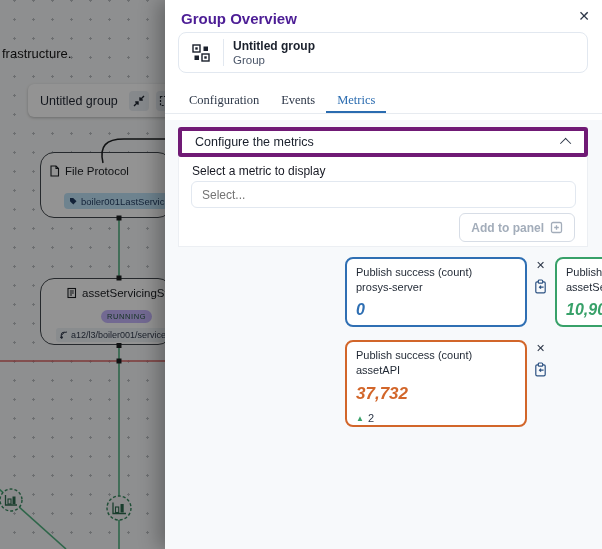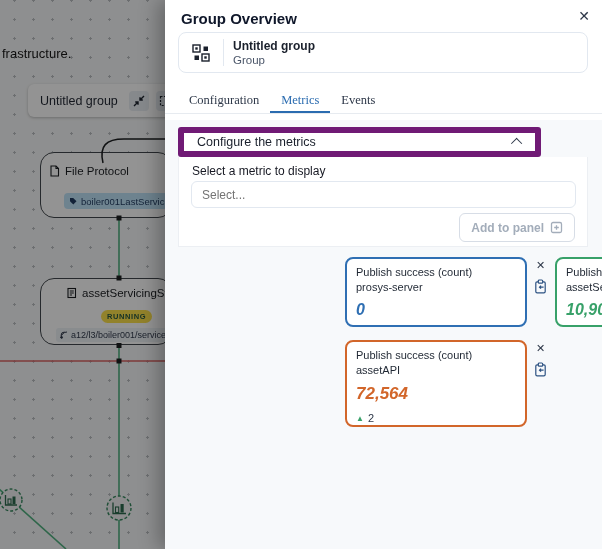--- a/index.html
+++ b/index.html
@@ -19,45 +19,45 @@
   .flow-node{position:absolute;left:40px;width:132px;background:#fff;border:1.5px solid #3d4349;border-radius:14px;box-sizing:border-box;overflow:hidden;}
   #node-file{top:152px;height:66px;}
   #node-store{top:278px;height:67px;}
   .node-head{display:flex;align-items:center;font-size:11.5px;color:#15181c;white-space:nowrap;}
   #node-file .node-head{margin:12px 0 0 8px;}
   #node-store .node-head{margin:8px 0 0 25px;}
   .node-head .nh-icon{margin-right:5px;display:inline-flex;}
   .tag-pill{position:absolute;left:23px;top:40px;height:16px;width:104px;background:#bee3f8;border-radius:4px;
     display:flex;align-items:center;padding:0 5px;box-sizing:border-box;font-size:9.5px;color:#1a365d;white-space:nowrap;overflow:hidden;}
   .tag-pill .tp-icon{margin-right:4px;display:inline-flex;}
-  .status-pill{position:absolute;left:60px;top:31px;height:13px;padding:0 6px;background:#fde047;border-radius:7px;
-    font-size:7.5px;font-weight:bold;letter-spacing:.6px;color:#22543d;display:flex;align-items:center;}
+  .status-pill{position:absolute;left:60px;top:31px;height:13px;padding:0 6px;background:#c4b5fd;border-radius:7px;
+    font-size:7.5px;font-weight:normal;letter-spacing:.6px;color:#22543d;display:flex;align-items:center;}
   .topic-bar{position:absolute;left:15px;top:49px;height:14px;width:117px;background:#edf2f7;border-radius:3px;
     display:flex;align-items:center;padding:0 4px;box-sizing:border-box;font-size:9px;color:#2d3748;white-space:nowrap;overflow:hidden;}
   .topic-bar .tb-icon{margin-right:3px;display:inline-flex;}
   #edges{position:absolute;inset:0;pointer-events:none;}
   #dim{position:absolute;inset:0;background:rgba(8,9,10,.44);}
 
   
   #drawer{position:absolute;left:165px;top:0;width:437px;height:549px;background:#f7f9fb;
     box-shadow:-7px 0 18px rgba(0,0,0,.28);}
   #drawer-top{position:absolute;left:0;top:0;width:100%;height:120px;background:#fff;}
-  .drawer-title{position:absolute;left:16px;top:10px;font-size:15px;font-weight:bold;color:#0f172a;}
+  .drawer-title{position:absolute;left:16px;top:10px;font-size:15px;font-weight:bold;color:#4c1d95;}
   .drawer-close{position:absolute;right:12px;top:7px;font-size:14px;color:#2d3748;cursor:pointer;line-height:18px;}
   .group-card{position:absolute;left:13px;top:32px;width:410px;height:41px;background:#fff;border:1px solid #e2e8f0;
     border-radius:8px;box-sizing:border-box;display:flex;align-items:center;}
   .gc-icon{width:44px;display:flex;align-items:center;justify-content:center;}
   .gc-div{width:1px;height:27px;background:#e2e8f0;}
   .gc-texts{margin-left:9px;}
   .gc-name{font-size:12px;font-weight:bold;color:#1a202c;line-height:14px;}
   .gc-type{font-size:11.5px;color:#4a5568;line-height:14px;}
   .tabs{position:absolute;left:0;top:88px;width:100%;height:26px;border-bottom:1px solid #e7ebf0;display:flex;padding-left:13px;box-sizing:border-box;}
   .tab{font-size:12.5px;color:#2d3748;padding:5px 11px;cursor:pointer;border-bottom:2px solid transparent;font-family:Liberation Serif, serif;}
   .tab.active{color:#2b6cb0;border-bottom-color:#2b6cb0;}
-  .accordion-head{position:absolute;left:13px;top:127px;width:363px;height:30px;background:#fff;border:6px solid #701a75;
+  .accordion-head{position:absolute;left:13px;top:127px;width:410px;height:30px;background:#fff;border:4px solid #701a75;
     border-radius:3px;box-sizing:border-box;display:flex;align-items:center;justify-content:space-between;padding:0 13px;cursor:pointer;}
   .accordion-head .ah-label{font-size:12.5px;color:#1a202c;}
   .chev-up{width:7px;height:7px;border-left:1.6px solid #2d3748;border-top:1.6px solid #2d3748;transform:rotate(45deg) translateY(2px);}
   .accordion-body{position:absolute;left:13px;top:157px;width:410px;height:90px;background:#fff;border:1px solid #eceff3;border-top:none;box-sizing:border-box;}
   .ab-label{position:absolute;left:13px;top:7px;font-size:12px;color:#171923;}
   .select{position:absolute;left:12px;top:24px;width:385px;height:27px;border:1px solid #e2e8f0;border-radius:6px;
     display:flex;align-items:center;padding-left:10px;box-sizing:border-box;background:#fff;cursor:pointer;}
   .select .ph{font-size:12px;color:#737373;}
   .add-btn{position:absolute;right:12px;top:56px;height:27px;padding:0 11px;border:1px solid #d7dde6;border-radius:6px;
     background:#fff;display:flex;align-items:center;gap:6px;font-size:12px;font-weight:bold;color:#a3adba;cursor:default;text-align:center;}
@@ -194,22 +194,22 @@
       </span>
       <span class="gc-div"></span>
       <span class="gc-texts">
         <div class="gc-name">Untitled group</div>
         <div class="gc-type">Group</div>
       </span>
     </div>
 
     <div class="tabs">
       <span class="tab">Configuration</span>
+      <span class="tab">Events</span>
       <span class="tab active">Metrics</span>
-      <span class="tab">Events</span>
     </div>
 
     <div class="accordion-head">
       <span class="ah-label">Configure the metrics</span>
       <span class="chev-up"></span>
     </div>
 
     <div class="accordion-body">
       <div class="ab-label">Select a metric to display</div>
       <div class="select">
@@ -248,21 +248,21 @@
         <div class="mc-source">assetServicingStore</div>
         <div class="mc-value" style="--accent: #38a169;">10,903</div>
       </div>
 
     </div>
 
     <div class="card-group" id="cg2">
       <div class="metric-card tall" style="--accent: #d2662a;">
         <div class="mc-title">Publish success (count)</div>
         <div class="mc-source">assetAPI</div>
-        <div class="mc-value big" style="--accent: #d2662a;">72,564</div>
+        <div class="mc-value big" style="--accent: #d2662a;">37,732</div>
         <div class="mc-trend">
           <span class="tri">▲</span>
           <span>2</span>
         </div>
       </div>
       <div class="card-icons">
         <span class="ci-x">✕</span>
         <span class="ci-copy">
           <svg width="13" height="15" viewBox="0 0 13 15" fill="none" stroke="#2c5282" stroke-width="1.2">
             <rect x="1.8" y="2.8" width="9.4" height="11" rx="1.3"></rect>

